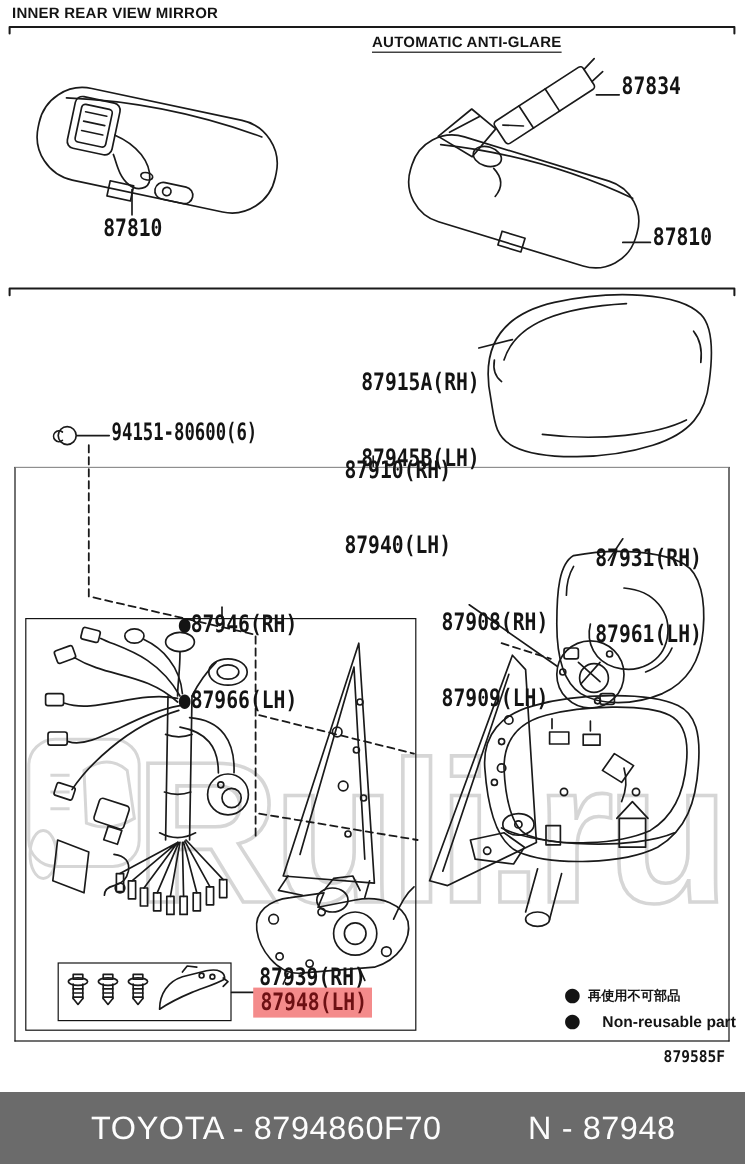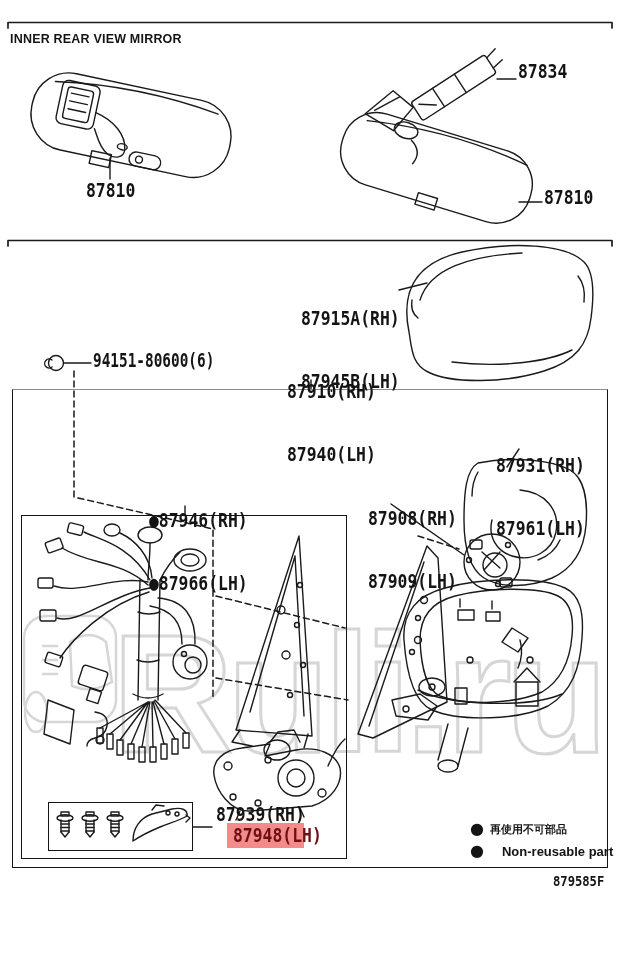--- a/index.html
+++ b/index.html
@@ -6,27 +6,27 @@
   .page{position:relative;width:621px;height:970px;background:#ffffff;overflow:hidden;
         font-family:"DejaVu Sans Mono",monospace;}
   svg{display:block;}
   .wm{position:absolute;left:0;top:0;z-index:1;pointer-events:none;}
   .art{position:absolute;left:0;top:0;z-index:2;pointer-events:none;}
   .box{position:absolute;border:1.8px solid #141414;box-sizing:border-box;z-index:2;background:transparent;}
   #outerBox{left:12px;top:389px;width:596px;height:479px;border-top-color:#8f8f8f;}
   #innerBox{left:21px;top:515px;width:326px;height:344px;}
   #smallBox{left:48px;top:802px;width:145px;height:49px;border-width:1.5px;}
   .hdr{position:absolute;font-family:"Liberation Sans",sans-serif;font-weight:bold;
-       font-size:12.5px;color:#141414;letter-spacing:.2px;z-index:3;white-space:pre;margin-top:28px;}
+       font-size:12.5px;color:#141414;letter-spacing:.2px;z-index:3;white-space:pre;}
   .underline{border-bottom:1.6px solid #141414;padding-bottom:1px;}
   .plabel{position:absolute;font-family:"DejaVu Sans Mono",monospace;font-weight:bold;
           font-size:20px;line-height:21px;color:#141414;transform:scaleX(.82);
           transform-origin:0 0;white-space:pre;z-index:3;}
   .plabel.narrow{transform:scaleX(.72);}
-  .hl{position:absolute;left:227px;top:823px;width:77px;height:25px;background:#f48b8b;z-index:3;}
+  .hl{position:absolute;left:211px;top:823px;width:99px;height:25px;background:#f48b8b;z-index:3;}
   .hl span{position:absolute;left:6px;top:1px;font-family:"DejaVu Sans Mono",monospace;
            font-weight:bold;font-size:20px;line-height:22px;color:#6d1013;
            transform:scaleX(.82);transform-origin:0 0;white-space:pre;}
   .legend{position:absolute;left:470px;top:818px;z-index:3;color:#141414;}
   .legend-row{display:flex;align-items:center;gap:6px;height:22px;}
   .legend .bullet{font-size:16px;line-height:1;font-family:"DejaVu Sans",sans-serif;}
   .legend .ja{font-weight:bold;font-size:11px;font-family:"DejaVu Sans",sans-serif;}
   .legend .en{font-weight:bold;font-size:13px;font-family:"Liberation Sans",sans-serif;padding-left:12px;}
   .code{position:absolute;left:553px;top:873px;font-family:"DejaVu Sans Mono",monospace;
         font-weight:bold;font-size:13.5px;color:#141414;transform:scaleX(.9);
@@ -257,20 +257,21 @@
         <circle cx="177" cy="814" r="2"></circle>
       <path d="M152,810 l4,-5 l8,1 M186,815 l4,3 l-4,4"></path>
     </g>
   </svg>
 
   <div class="box" id="outerBox"></div>
   <div class="box" id="innerBox"></div>
   <div class="box" id="smallBox"></div>
 
   <div class="hdr" style="left:10px;top:4px;">INNER REAR VIEW MIRROR</div>
+  <div class="hdr underline" style="left:310px;top:28px;">AUTOMATIC ANTI-GLARE</div>
 
   <div class="plabel" style="left:86px;top:180px;">87810</div>
   <div class="plabel" style="left:518px;top:61px;">87834</div>
   <div class="plabel" style="left:544px;top:187px;">87810</div>
 
   <div class="plabel" style="left:301px;top:266px;">
     <div>87915A(RH)</div>
     <div>87945B(LH)</div>
   </div>
 
@@ -307,14 +308,18 @@
       <span class="ja">再使用不可部品</span>
     </div>
     <div class="legend-row">
       <span class="bullet">●</span>
       <span class="en">Non-reusable part</span>
     </div>
   </div>
 
   <div class="code">879585F</div>
 
+  <div class="footer">
+    <span>TOYOTA - 8794860F70</span>
+    <span>N - 87948</span>
+  </div>
 
 </div>
 
 </body></html>

